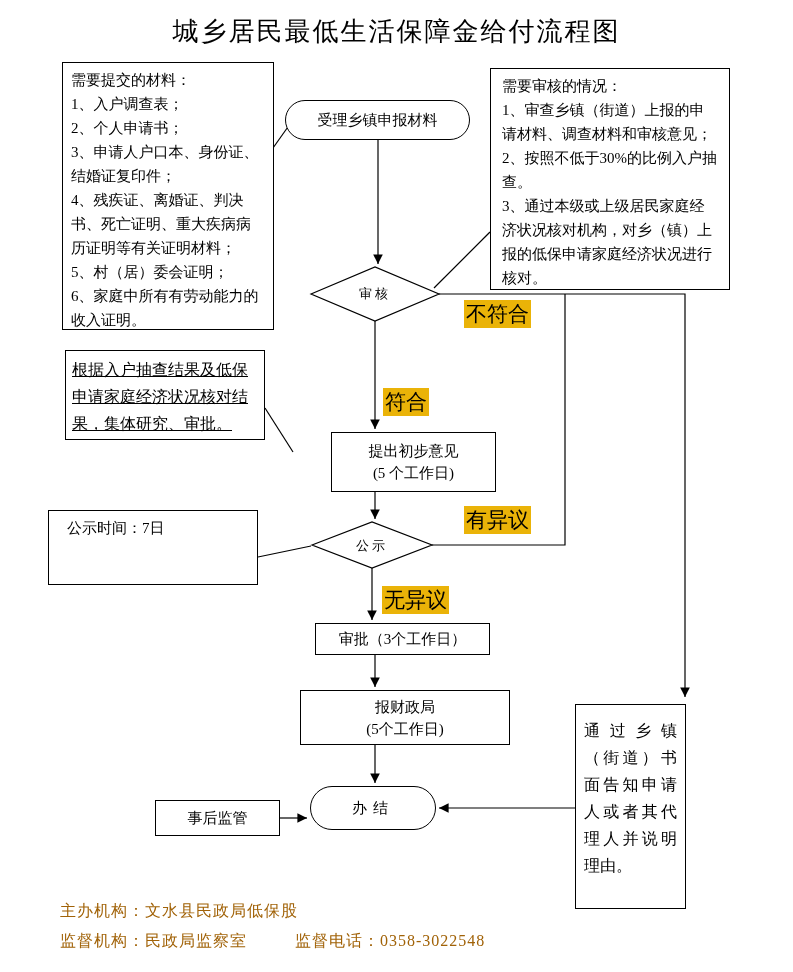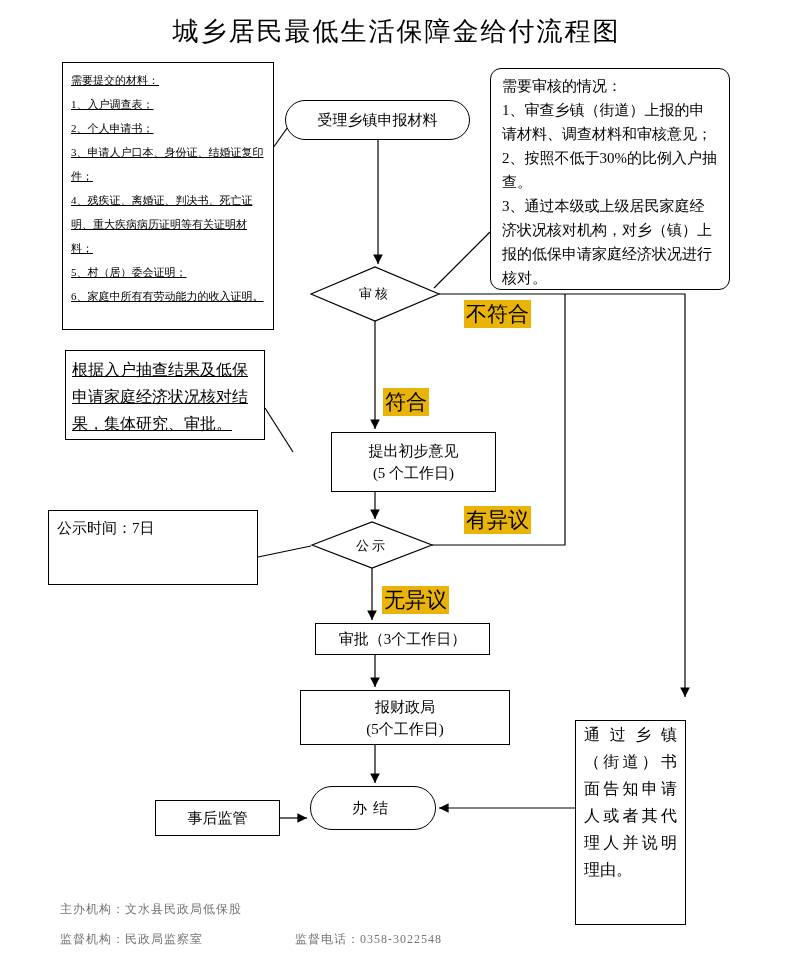--- a/index.html
+++ b/index.html
@@ -5,44 +5,44 @@
   * { margin:0; padding:0; box-sizing:border-box; }
   html,body { background:#fff; }
   body { font-family:"Liberation Serif","DejaVu Serif",serif; color:#000; }
   .canvas { position:relative; width:793px; height:972px; background:#fff; overflow:hidden; }
   .svg-layer { position:absolute; left:0; top:0; width:793px; height:972px; }
   .title { position:absolute; left:0; top:14px; width:100%; text-align:center;
            font-size:26px; font-weight:normal; letter-spacing:2px;
            font-family:"Liberation Sans","DejaVu Sans",sans-serif; }
   .box { position:absolute; border:1px solid #000; background:#fff; }
   .note { white-space:pre-line; }
-  .note-materials { left:62px; top:62px; width:212px; height:268px; font-size:11px; line-height:24px; padding:5px 8px;text-decoration:underline; }
-  .note-review   { left:490px; top:68px; width:240px; height:222px; font-size:15px; line-height:24px; padding:5px 11px;border-radius:11px; }
+  .note-materials { left:62px; top:62px; width:212px; height:268px; font-size:15px; line-height:24px; padding:5px 8px; }
+  .note-review   { left:490px; top:68px; width:240px; height:222px; font-size:15px; line-height:24px; padding:5px 11px; }
   .note-research { left:65px; top:350px; width:200px; height:90px; font-size:16px; line-height:27px; padding:5px 6px;text-decoration:underline; }
-  .note-publicity{ left:48px; top:510px; width:210px; height:75px; font-size:15px; padding:8px 8px; }
-  .note-notify   { left:575px; top:720px; width:111px; height:205px; font-size:16px; line-height:27px; padding:0 8px;
+  .note-publicity{ left:48px; top:510px; width:210px; height:75px; font-size:15px; padding:8px 18px; }
+  .note-notify   { left:575px; top:704px; width:111px; height:205px; font-size:16px; line-height:27px; padding:12px 8px;
                    text-align:justify; text-justify:inter-character; }
   .node { display:flex; align-items:center; justify-content:center; text-align:center;
           white-space:pre-line; font-size:15px; line-height:22px; }
   .stadium { border-radius:22px; }
   .n-accept   { left:285px; top:100px; width:185px; height:40px; }
   .n-initial  { left:293px; top:432px; width:165px; height:60px;margin-left:38px; }
   .n-approval { left:315px; top:623px; width:175px; height:32px; }
   .n-finance  { left:300px; top:690px; width:210px; height:55px; }
   .n-complete { left:310px; top:786px; width:126px; height:44px; letter-spacing:6px; }
   .n-supervision { left:155px; top:800px; width:125px; height:36px; }
   .dlabel { position:absolute; width:80px; text-align:center; font-size:13px; letter-spacing:3px; }
   .d-review   { left:335px; top:285px; }
   .d-publicity{ left:332px; top:537px; }
   .elabel { position:absolute; font-size:21px; background:#eab308; padding:0 2px; }
   .e-fail { left:464px; top:300px; }
   .e-pass { left:383px; top:388px; }
   .e-objection { left:464px; top:506px; }
   .e-noobjection { left:382px; top:586px; }
-  .footer-text { position:absolute; color:#737373; font-size:12px; letter-spacing:1px; }
+  .footer-text { position:absolute; color:#a16207; font-size:16px; letter-spacing:1px; }
   .f-organizer { left:60px; top:901px; }
   .f-supervisor { left:60px; top:931px; }
   .f-phone { left:295px; top:931px; }
 </style>
 </head>
 <body>
 
 <div class="canvas">
 
   <svg class="svg-layer" viewBox="0 0 793 972" xmlns="http://www.w3.org/2000/svg">

